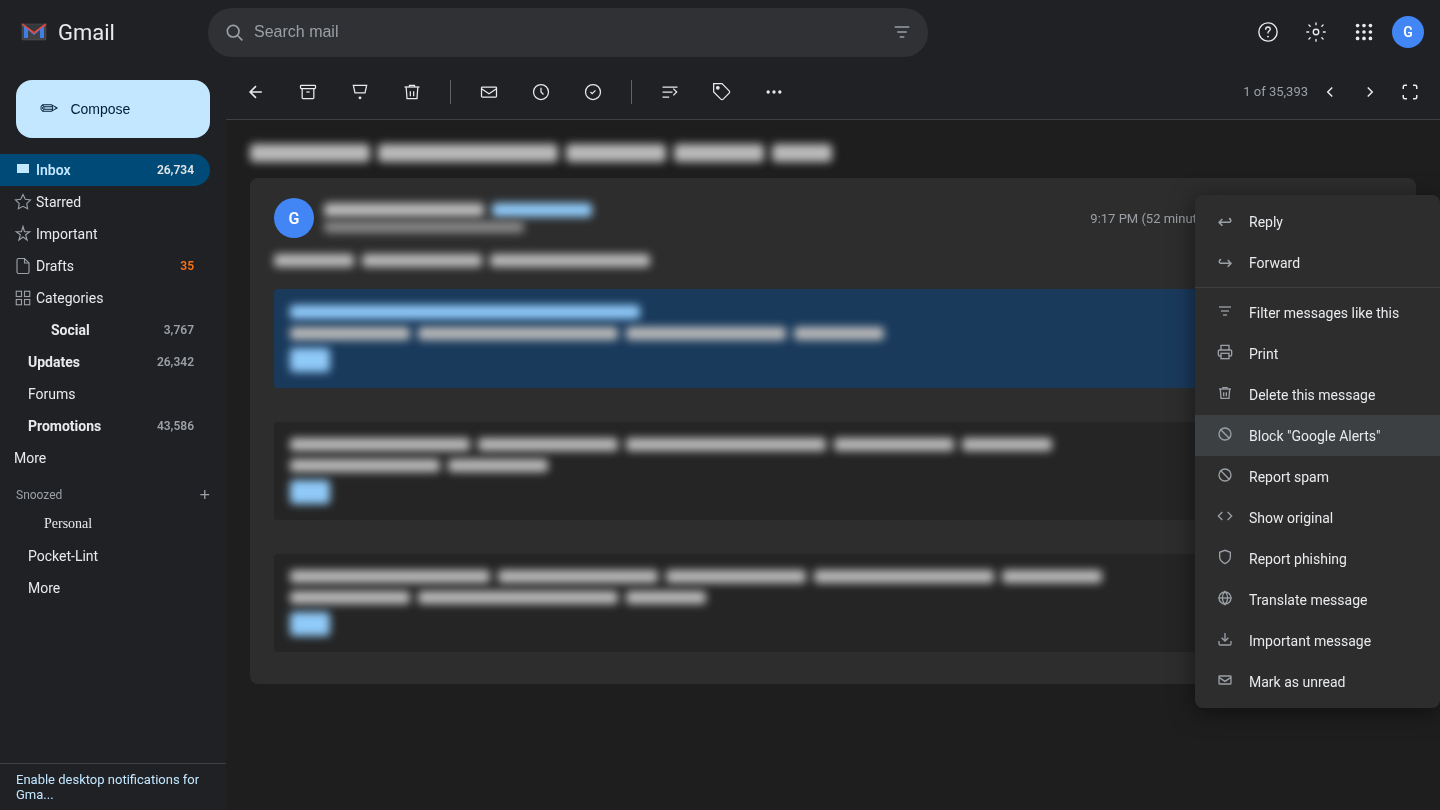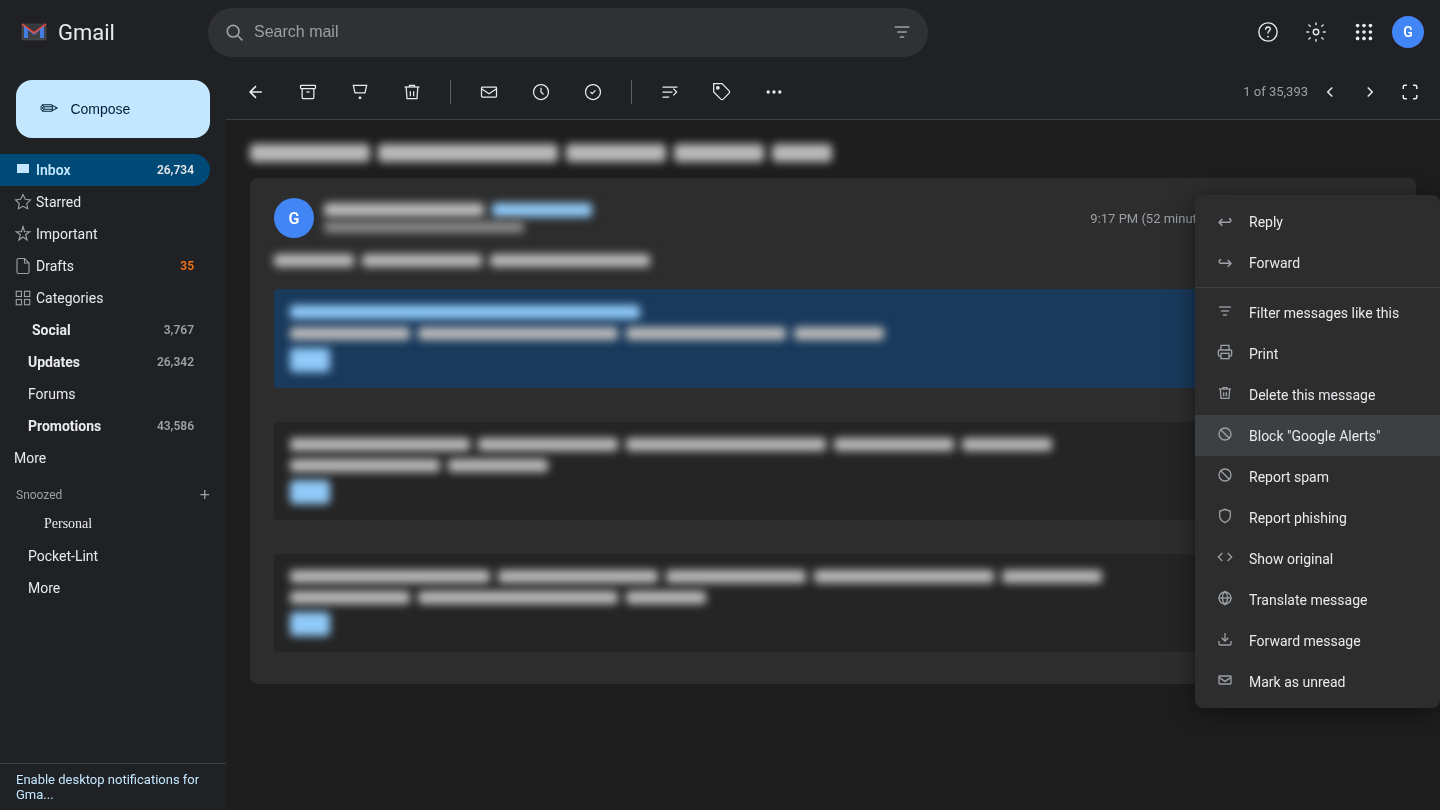--- a/index.html
+++ b/index.html
@@ -412,21 +412,21 @@
     </div>
     <div class="nav-item">
       <svg width="18" height="18" viewBox="0 0 24 24" fill="none" stroke="#9aa0a6" stroke-width="1.5">
           <rect x="3" y="3" width="7" height="7"></rect>
           <rect x="14" y="3" width="7" height="7"></rect>
           <rect x="3" y="14" width="7" height="7"></rect>
           <rect x="14" y="14" width="7" height="7"></rect>
         </svg>
       <span>Categories</span>
     </div>
-    <div class="nav-item bold" style="padding-left:32px;">
+    <div class="nav-item bold" style="padding-left:32px;margin-left:19px;">
       <span>Social</span>
       <span class="badge" style="color:#9aa0a6;">3,767</span>
     </div>
     <div class="nav-item bold" style="padding-left:28px;">
       <span>Updates</span>
       <span class="badge" style="color:#9aa0a6;">26,342</span>
     </div>
     <div class="nav-item" style="padding-left:28px;">
       <span>Forums</span>
     </div>
@@ -721,53 +721,53 @@
       <svg width="16" height="16" viewBox="0 0 24 24" fill="none" stroke="#9aa0a6" stroke-width="2">
           <circle cx="12" cy="12" r="9"></circle>
           <line x1="4.93" y1="4.93" x2="19.07" y2="19.07"></line>
         </svg>
     </span>
     <span>Report spam</span>
   </div>
   <div class="ctx-item">
     <span class="ctx-icon">
       <svg width="16" height="16" viewBox="0 0 24 24" fill="none" stroke="#9aa0a6" stroke-width="2">
-          <path d="M12 22s8-4 8-10V5l-8-3-8 3v7c0 6 8 10 8 10z"></path>
-        </svg>
-    </span>
-    <span>Report phishing</span>
-  </div>
-  <div class="ctx-item">
-    <span class="ctx-icon">
-      <svg width="16" height="16" viewBox="0 0 24 24" fill="none" stroke="#9aa0a6" stroke-width="2">
           <polyline points="16 18 22 12 16 6"></polyline>
           <polyline points="8 6 2 12 8 18"></polyline>
         </svg>
     </span>
     <span>Show original</span>
+  </div>
+  <div class="ctx-item">
+    <span class="ctx-icon">
+      <svg width="16" height="16" viewBox="0 0 24 24" fill="none" stroke="#9aa0a6" stroke-width="2">
+          <path d="M12 22s8-4 8-10V5l-8-3-8 3v7c0 6 8 10 8 10z"></path>
+        </svg>
+    </span>
+    <span>Report phishing</span>
   </div>
   <div class="ctx-item">
     <span class="ctx-icon">
       <svg width="16" height="16" viewBox="0 0 24 24" fill="none" stroke="#9aa0a6" stroke-width="2">
           <circle cx="12" cy="12" r="9"></circle>
           <path d="M2 12h20"></path>
           <path d="M12 2a15.3 15.3 0 014 10 15.3 15.3 0 01-4 10 15.3 15.3 0 01-4-10 15.3 15.3 0 014-10z"></path>
         </svg>
     </span>
     <span>Translate message</span>
   </div>
   <div class="ctx-item">
     <span class="ctx-icon">
       <svg width="16" height="16" viewBox="0 0 24 24" fill="none" stroke="#9aa0a6" stroke-width="2">
           <path d="M21 15v4a2 2 0 01-2 2H5a2 2 0 01-2-2v-4"></path>
           <polyline points="7 10 12 15 17 10"></polyline>
           <line x1="12" y1="15" x2="12" y2="3"></line>
         </svg>
     </span>
-    <span>Forward message</span>
+    <span>Important message</span>
   </div>
   <div class="ctx-item">
     <span class="ctx-icon">
       <svg width="16" height="16" viewBox="0 0 24 24" fill="none" stroke="#9aa0a6" stroke-width="2">
           <path d="M3 8l9 6 9-6"></path>
           <rect x="3" y="6" width="18" height="12" rx="1"></rect>
         </svg>
     </span>
     <span>Mark as unread</span>
   </div>

